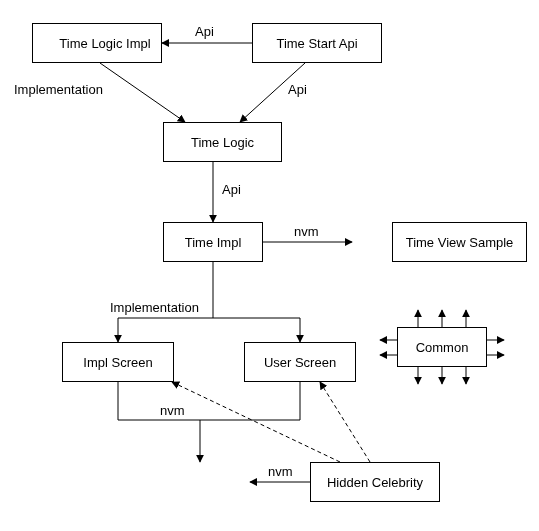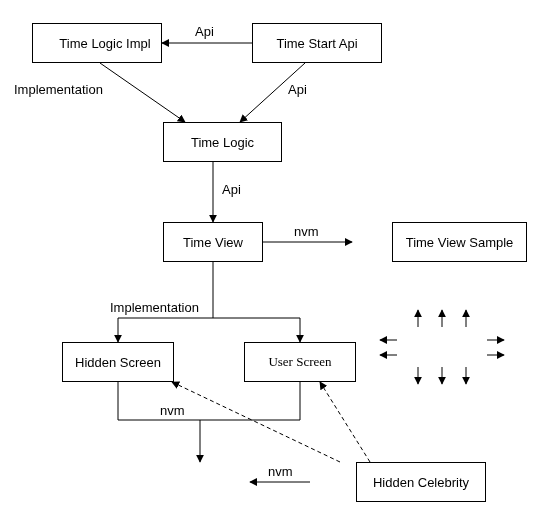--- a/index.html
+++ b/index.html
@@ -88,25 +88,26 @@
     <line x1="397" y1="340" x2="380" y2="340" stroke="#000" stroke-width="1" marker-end="url(#arrow)"></line>
     <line x1="397" y1="355" x2="380" y2="355" stroke="#000" stroke-width="1" marker-end="url(#arrow)"></line>
 
     <line x1="487" y1="340" x2="504" y2="340" stroke="#000" stroke-width="1" marker-end="url(#arrow)"></line>
     <line x1="487" y1="355" x2="504" y2="355" stroke="#000" stroke-width="1" marker-end="url(#arrow)"></line>
   </svg>
 
   <div class="node" style="left:32px; top:23px; width:130px; height:40px;padding-left:18px;">Time Logic Impl</div>
   <div class="node" style="left:252px; top:23px; width:130px; height:40px;">Time Start Api</div>
   <div class="node" style="left:163px; top:122px; width:119px; height:40px;">Time Logic</div>
-  <div class="node" style="left:163px; top:222px; width:100px; height:40px;">Time View</div>
+  <div class="node" style="left:163px; top:222px; width:100px; height:40px;">Time Impl</div>
   <div class="node" style="left:352px; top:222px; width:135px; height:40px;margin-left:40px;">Time View Sample</div>
-  <div class="node" style="left:62px; top:342px; width:112px; height:40px;">Hidden Screen</div>
-  <div class="node" style="left:244px; top:342px; width:112px; height:40px;font-family:Liberation Serif, serif;">User Screen</div>
-  <div class="node" style="left:310px; top:462px; width:130px; height:40px;margin-left:46px;">Hidden Celebrity</div>
+  <div class="node" style="left:62px; top:342px; width:112px; height:40px;">Impl Screen</div>
+  <div class="node" style="left:244px; top:342px; width:112px; height:40px;">User Screen</div>
+  <div class="node" style="left:397px; top:327px; width:90px; height:40px;">Common</div>
+  <div class="node" style="left:310px; top:462px; width:130px; height:40px;">Hidden Celebrity</div>
 
   <div class="label" style="left:195px; top:24px;">Api</div>
   <div class="label" style="left:14px; top:82px;">Implementation</div>
   <div class="label" style="left:288px; top:82px;">Api</div>
   <div class="label" style="left:222px; top:182px;">Api</div>
   <div class="label" style="left:294px; top:224px;">nvm</div>
   <div class="label" style="left:110px; top:300px;">Implementation</div>
   <div class="label" style="left:160px; top:403px;">nvm</div>
   <div class="label" style="left:268px; top:464px;">nvm</div>
 

